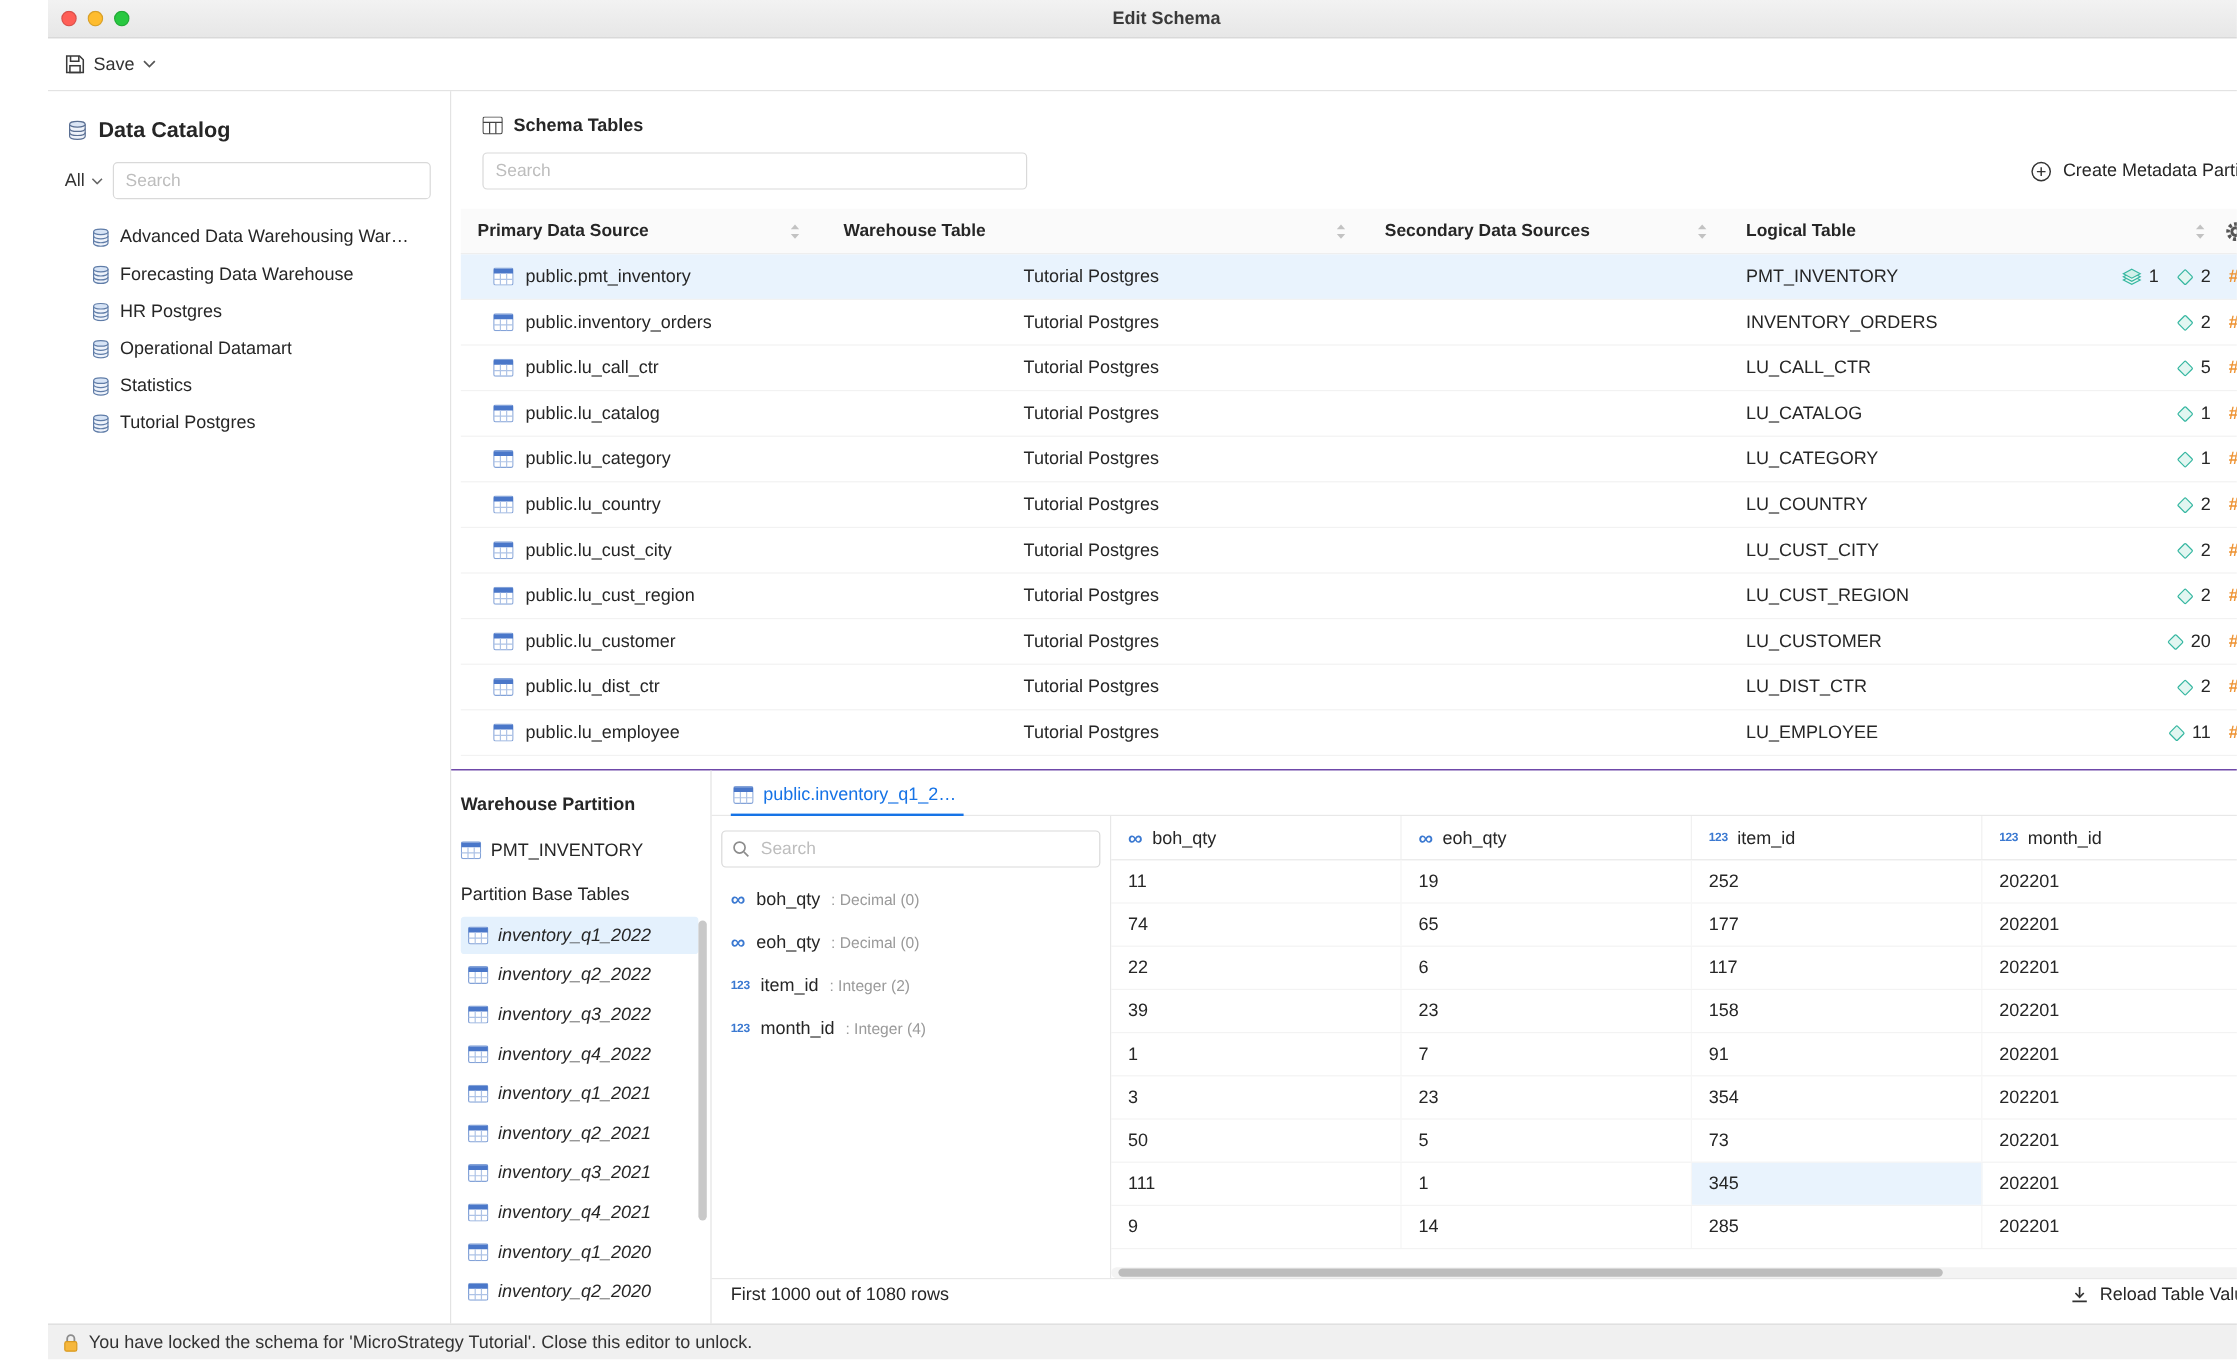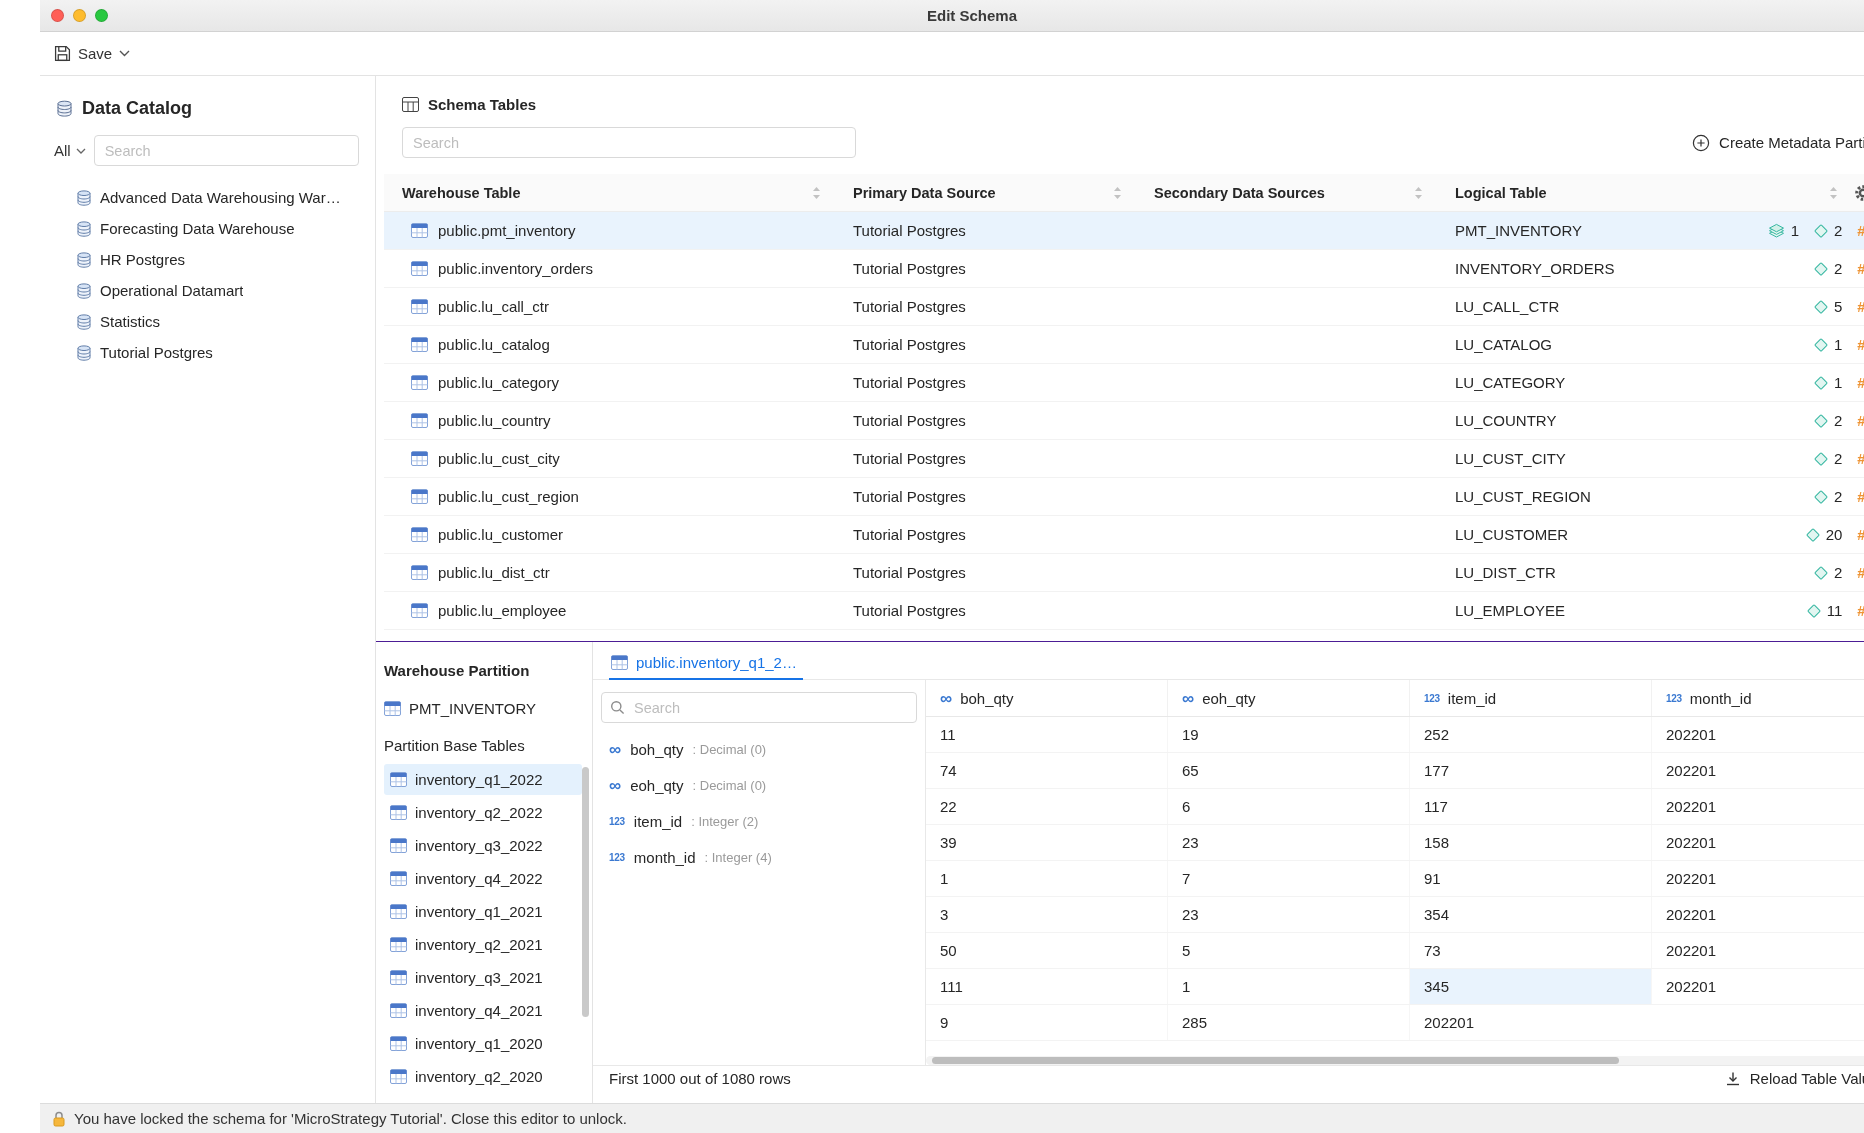--- a/index.html
+++ b/index.html
@@ -63,21 +63,21 @@
   
   .vthumb { position:absolute; width:7px; border-radius:4px; background:#c9c9c9; }
   .upper-scroll { right:3px; top:132px; height:300px; }
 
   
   .lower { flex:1 1 auto; display:flex; min-height:0; }
   .pp { flex:0 0 217px; border-right:1px solid #e3e3e3; padding:20px 0 0 8px; position:relative; overflow:hidden; }
   .pp-title { font-weight:bold; margin-bottom:12px; }
   .pp-row { display:flex; align-items:center; gap:8px; height:34px; cursor:pointer; }
   .pp-sub { font-weight:normal; margin:12px 0 10px; }
-  .base-item { display:flex; align-items:center; gap:8px; height:31px; margin:2px 10px 2px 0; padding:0 6px; border-radius:3px; cursor:pointer; white-space:nowrap; }
+  .base-item { display:flex; align-items:center; gap:8px; height:31px; margin:2px 10px 2px 0; padding:0 6px; border-radius:3px; cursor:pointer; white-space:nowrap;font-style:italic; }
   .base-item.selected { background:#e4f1fd; }
   .pp-scroll { right:3px; top:125px; height:250px; }
 
   .preview { flex:1 1 auto; display:flex; flex-direction:column; min-width:0; }
   .tabbar { flex:0 0 38px; border-bottom:1px solid #e8e8e8; display:flex; align-items:flex-end; justify-content:space-between; padding:0 16px; }
   .tab { display:flex; align-items:center; gap:8px; color:#1673e6; border-bottom:2px solid #1673e6; margin-bottom:-1px; padding:8px 6px 7px 2px; cursor:pointer; max-width:200px; }
   .tab-label { white-space:nowrap; overflow:hidden; }
   .x-close { font-size:20px; color:#595959; line-height:1; padding:6px 2px; cursor:pointer; }
 
   .preview-body { flex:1 1 auto; display:flex; min-height:0; }
@@ -246,29 +246,29 @@
             <svg width="18" height="18" viewBox="0 0 18 18" fill="none" stroke="#333" stroke-width="1.2">
               <circle cx="9" cy="9" r="7.6"></circle>
               <path d="M9 5.4 v7.2 M5.4 9 h7.2"></path>
             </svg>
             <span>Create Metadata Partition</span>
           </div>
         </div>
 
         <div class="stable">
           <div class="thead">
-            <div class="th c-warehouse">
-              <span>Warehouse Table</span>
+            <div class="th c-primary">
+              <span>Primary Data Source</span>
               <svg class="sort" width="9" height="14" viewBox="0 0 9 14">
                   <path d="M4.5 1 L8 5 H1 Z" fill="#c2c2c2"></path>
                   <path d="M4.5 13 L1 9 H8 Z" fill="#c2c2c2"></path>
                 </svg>
             </div>
-            <div class="th c-primary">
-              <span>Primary Data Source</span>
+            <div class="th c-warehouse">
+              <span>Warehouse Table</span>
               <svg class="sort" width="9" height="14" viewBox="0 0 9 14">
                   <path d="M4.5 1 L8 5 H1 Z" fill="#c2c2c2"></path>
                   <path d="M4.5 13 L1 9 H8 Z" fill="#c2c2c2"></path>
                 </svg>
             </div>
             <div class="th c-secondary">
               <span>Secondary Data Sources</span>
               <svg class="sort" width="9" height="14" viewBox="0 0 9 14">
                   <path d="M4.5 1 L8 5 H1 Z" fill="#c2c2c2"></path>
                   <path d="M4.5 13 L1 9 H8 Z" fill="#c2c2c2"></path>
@@ -890,20 +890,21 @@
 
                   <div class="grid-row">
                     <div class="g-cell">111</div>
                     <div class="g-cell">1</div>
                     <div class="g-cell">345</div>
                     <div class="g-cell">202201</div>
                   </div>
 
                   <div class="grid-row">
                     <div class="g-cell">9</div>
+                    <div class="g-cell">14</div>
                     <div class="g-cell">285</div>
                     <div class="g-cell">202201</div>
                   </div>
                 </div>
               <div class="vthumb grid-vscroll"></div>
               <div class="hscroll">
                 <div class="hthumb"></div>
               </div>
             </div>
           </div>

